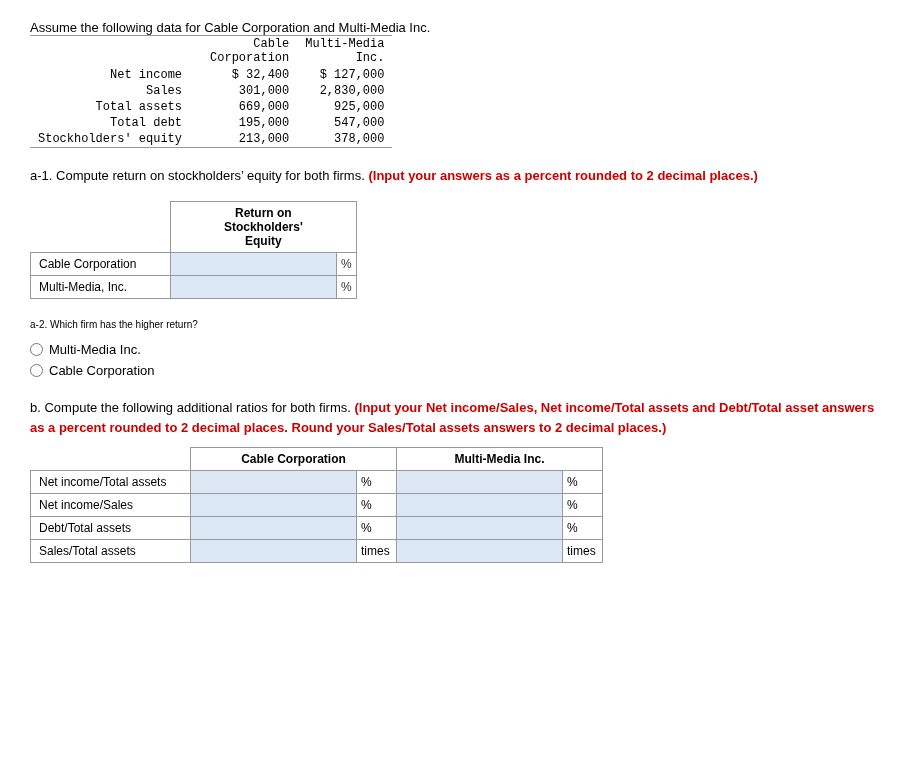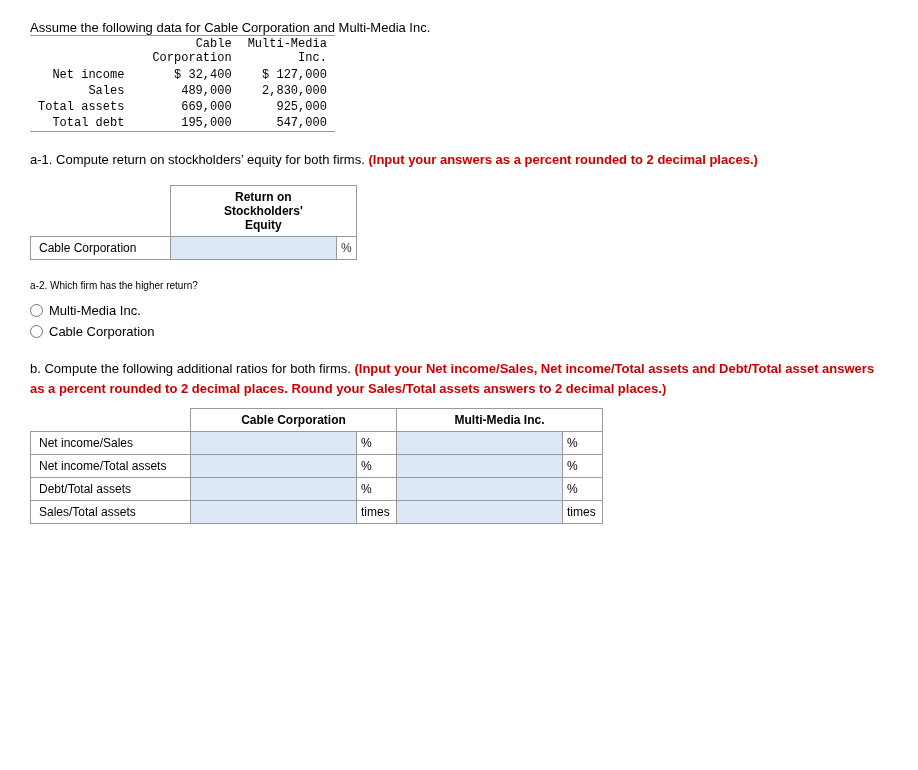--- a/index.html
+++ b/index.html
@@ -166,32 +166,37 @@
     </tr>
   </thead>
   <tbody id="data-table-body">
       <tr>
     <td class="label-col">Net income</td>
     <td class="num-col">$ 32,400</td>
     <td class="num-col">$  127,000</td>
   </tr>
       <tr>
     <td class="label-col">Sales</td>
-    <td class="num-col">489,000</td>
+    <td class="num-col">301,000</td>
     <td class="num-col">2,830,000</td>
   </tr>
       <tr>
     <td class="label-col">Total assets</td>
     <td class="num-col">669,000</td>
     <td class="num-col">925,000</td>
   </tr>
       <tr>
     <td class="label-col">Total debt</td>
     <td class="num-col">195,000</td>
     <td class="num-col">547,000</td>
+  </tr>
+      <tr>
+    <td class="label-col">Stockholders' equity</td>
+    <td class="num-col">213,000</td>
+    <td class="num-col">378,000</td>
   </tr>
     </tbody>
 </table>
 
 <p class="section-heading">
   <span>a-1.</span>
   <span>Compute return on stockholders’ equity for both firms.</span>
   <span class="bold-red">(Input your answers as a percent rounded to 2 decimal places.)</span>
 </p>
 
@@ -200,20 +205,27 @@
     <tr>
       <th style="border:none; background:transparent;"></th>
       <th colspan="2" style="text-align:center; min-width:120px;">
         Return on<br>Stockholders'<br>Equity
       </th>
     </tr>
   </thead>
   <tbody id="a1-table-body">
       <tr>
     <td class="label-cell" style="border:1px solid #999; padding:3px 8px; min-width:140px;">Cable Corporation</td>
+    <td class="input-cell" style="padding:0; min-width:100px; border:1px solid #999;">
+      <input type="text" class="input-field" style="">
+    </td>
+    <td class="unit-cell" style="border:1px solid #999; padding:3px 4px;">%</td>
+  </tr>
+      <tr>
+    <td class="label-cell" style="border:1px solid #999; padding:3px 8px; min-width:140px;">Multi-Media, Inc.</td>
     <td class="input-cell" style="padding:0; min-width:100px; border:1px solid #999;">
       <input type="text" class="input-field" style="">
     </td>
     <td class="unit-cell" style="border:1px solid #999; padding:3px 4px;">%</td>
   </tr>
     </tbody>
 </table>
 
 <div class="radio-section">
   <p class="question">a-2. Which firm has the higher return?</p>
@@ -236,32 +248,32 @@
 <table class="answer-table-b">
   <thead>
     <tr>
       <th style="border:none; background:transparent; min-width:160px;"></th>
       <th colspan="2">Cable Corporation</th>
       <th colspan="2">Multi-Media Inc.</th>
     </tr>
   </thead>
   <tbody id="b-table-body">
       <tr>
+    <td class="label-cell" style="border:1px solid #999; padding:3px 8px; min-width:160px; border-right:none;">Net income/Total assets</td>
+    <td style="padding:0; min-width:90px; border:1px solid #999; background:#dce8f5;">
+      <input type="text" class="input-field-b" style="">
+    </td>
+    <td style="border:1px solid #999; padding:3px 4px; min-width:40px; border-left:none;">%</td>
+    <td style="padding:0; min-width:90px; border:1px solid #999; background:#dce8f5;">
+      <input type="text" class="input-field-b" style="">
+    </td>
+    <td style="border:1px solid #999; padding:3px 4px; min-width:40px; border-left:none;">%</td>
+  </tr>
+      <tr>
     <td class="label-cell" style="border:1px solid #999; padding:3px 8px; min-width:160px; border-right:none;">Net income/Sales</td>
-    <td style="padding:0; min-width:90px; border:1px solid #999; background:#dce8f5;">
-      <input type="text" class="input-field-b" style="">
-    </td>
-    <td style="border:1px solid #999; padding:3px 4px; min-width:40px; border-left:none;">%</td>
-    <td style="padding:0; min-width:90px; border:1px solid #999; background:#dce8f5;">
-      <input type="text" class="input-field-b" style="">
-    </td>
-    <td style="border:1px solid #999; padding:3px 4px; min-width:40px; border-left:none;">%</td>
-  </tr>
-      <tr>
-    <td class="label-cell" style="border:1px solid #999; padding:3px 8px; min-width:160px; border-right:none;">Net income/Total assets</td>
     <td style="padding:0; min-width:90px; border:1px solid #999; background:#dce8f5;">
       <input type="text" class="input-field-b" style="">
     </td>
     <td style="border:1px solid #999; padding:3px 4px; min-width:40px; border-left:none;">%</td>
     <td style="padding:0; min-width:90px; border:1px solid #999; background:#dce8f5;">
       <input type="text" class="input-field-b" style="">
     </td>
     <td style="border:1px solid #999; padding:3px 4px; min-width:40px; border-left:none;">%</td>
   </tr>
       <tr>

